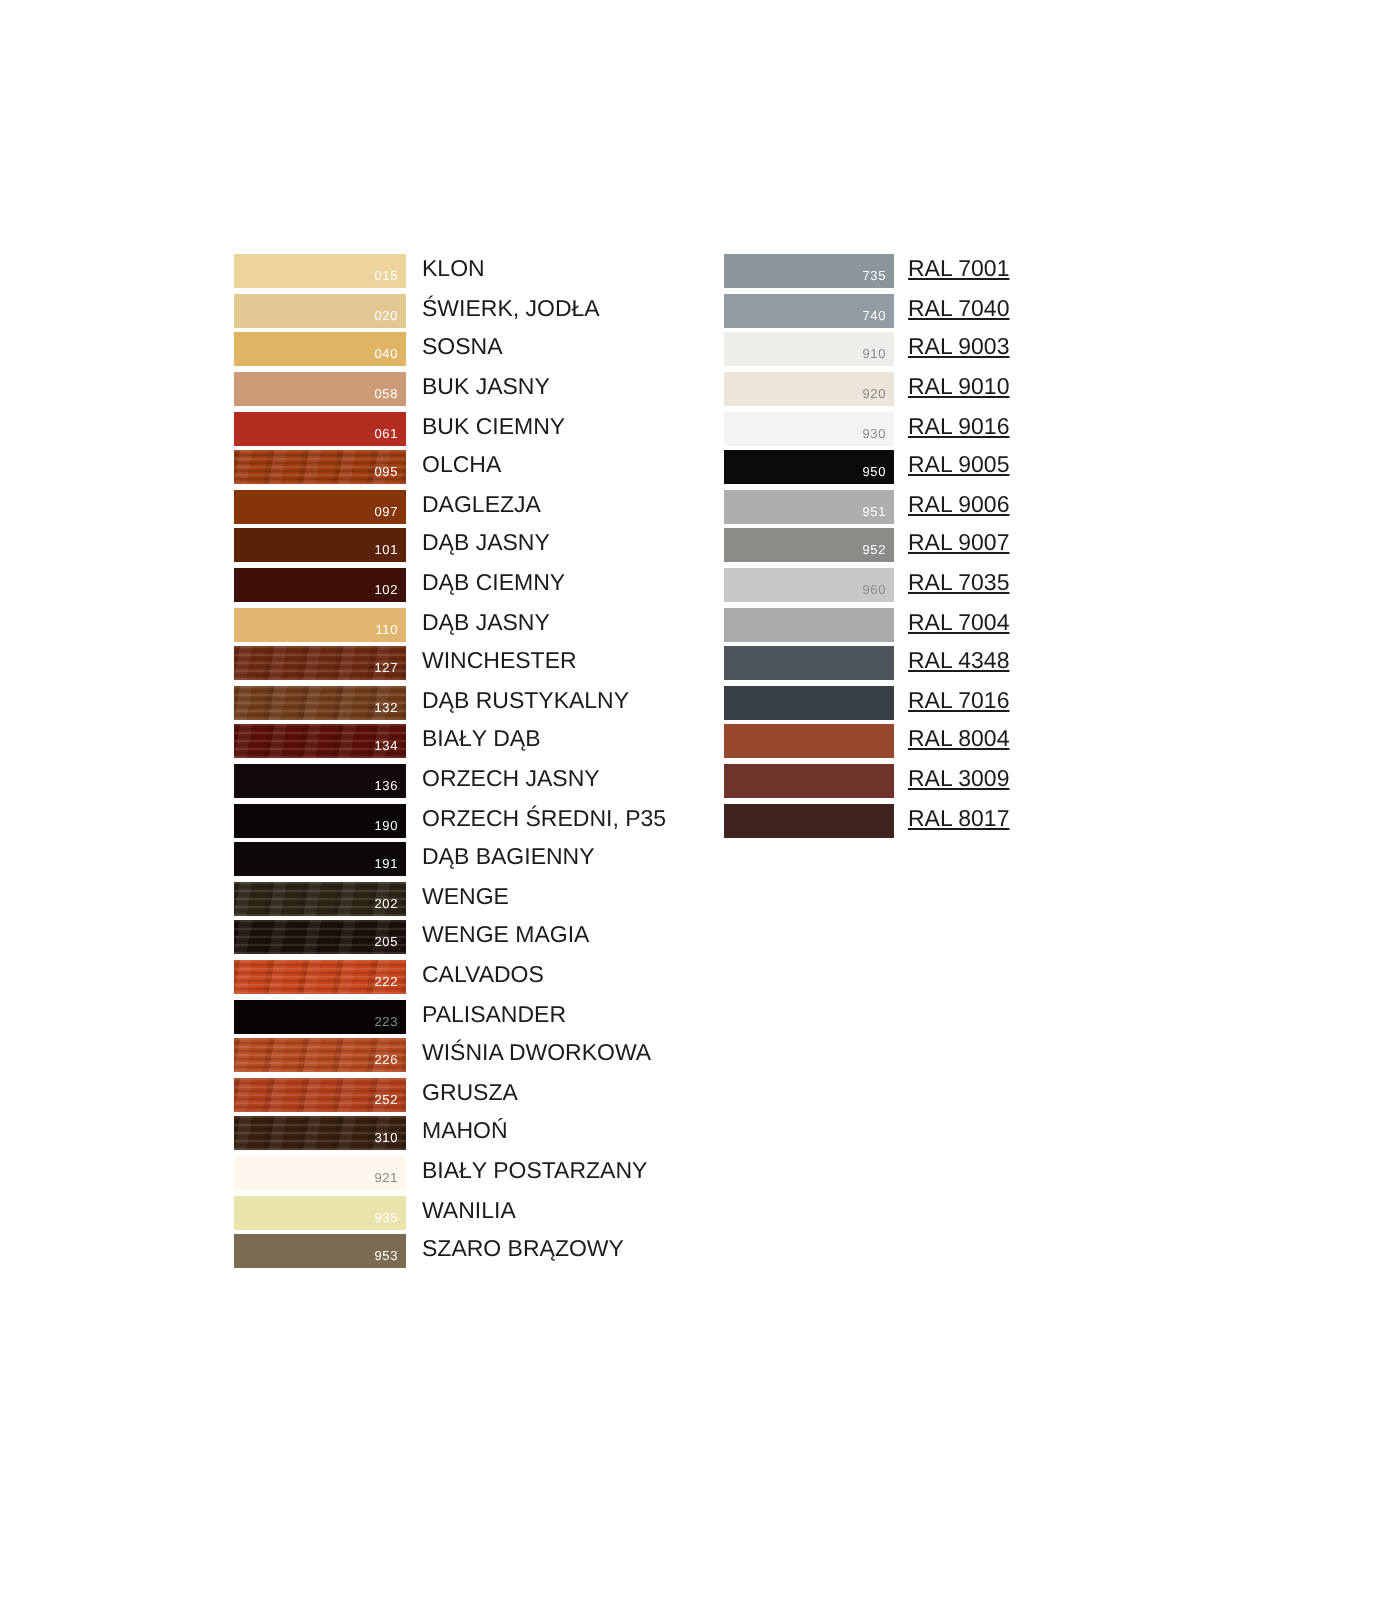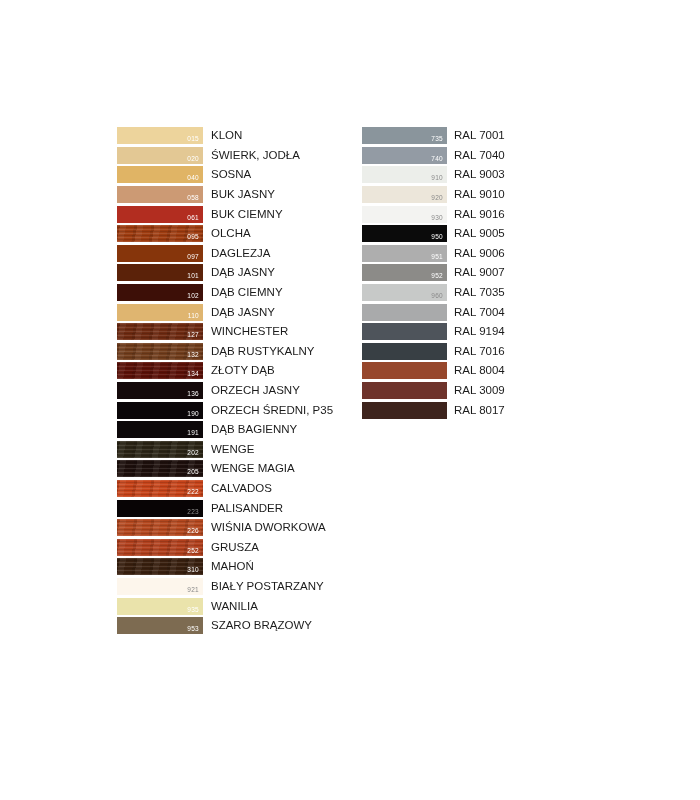--- a/index.html
+++ b/index.html
@@ -96,21 +96,21 @@
   .chip-code.dark-code { color: #8a8a8a; }
 
   .swatch-label {
     font-size: 11.5px;
     line-height: 13px;
     color: #1b1b1b;
     white-space: nowrap;
     font-family: "Liberation Sans", sans-serif;
   }
   #col-wood .swatch-label { margin-left: 8px; }
-  #col-ral  .swatch-label { margin-left: 7px; }
+  #col-ral  .swatch-label { margin-left: 7px; text-decoration: underline; }
 </style>
 </head>
 <body style="background: rgb(255, 255, 255);">
 
 <div id="board">
   <div class="column" id="col-wood">
       <div class="swatch-row">
         <div class="chip" style="background: rgb(237, 212, 156);">
           <div class="grain"></div>
           <span class="chip-code">015</span>
@@ -192,21 +192,21 @@
           <div class="grain"></div>
           <span class="chip-code">132</span>
         </div>
         <span class="swatch-label">DĄB RUSTYKALNY</span>
       </div>
       <div class="swatch-row">
         <div class="chip textured" style="background: rgb(92, 17, 8);">
           <div class="grain"></div>
           <span class="chip-code">134</span>
         </div>
-        <span class="swatch-label">ZŁOTY DĄB</span>
+        <span class="swatch-label">BIAŁY DĄB</span>
       </div>
       <div class="swatch-row">
         <div class="chip" style="background: rgb(20, 9, 10);">
           <div class="grain"></div>
           <span class="chip-code">136</span>
         </div>
         <span class="swatch-label">ORZECH JASNY</span>
       </div>
       <div class="swatch-row">
         <div class="chip" style="background: rgb(10, 6, 8);">
@@ -360,21 +360,21 @@
       <div class="swatch-row">
         <div class="chip" style="background: rgb(169, 170, 171);">
           <div class="grain"></div>
         </div>
         <span class="swatch-label">RAL 7004</span>
       </div>
       <div class="swatch-row">
         <div class="chip" style="background: rgb(78, 84, 91);">
           <div class="grain"></div>
         </div>
-        <span class="swatch-label">RAL 9194</span>
+        <span class="swatch-label">RAL 4348</span>
       </div>
       <div class="swatch-row">
         <div class="chip" style="background: rgb(56, 63, 68);">
           <div class="grain"></div>
         </div>
         <span class="swatch-label">RAL 7016</span>
       </div>
       <div class="swatch-row">
         <div class="chip" style="background: rgb(151, 71, 44);">
           <div class="grain"></div>

